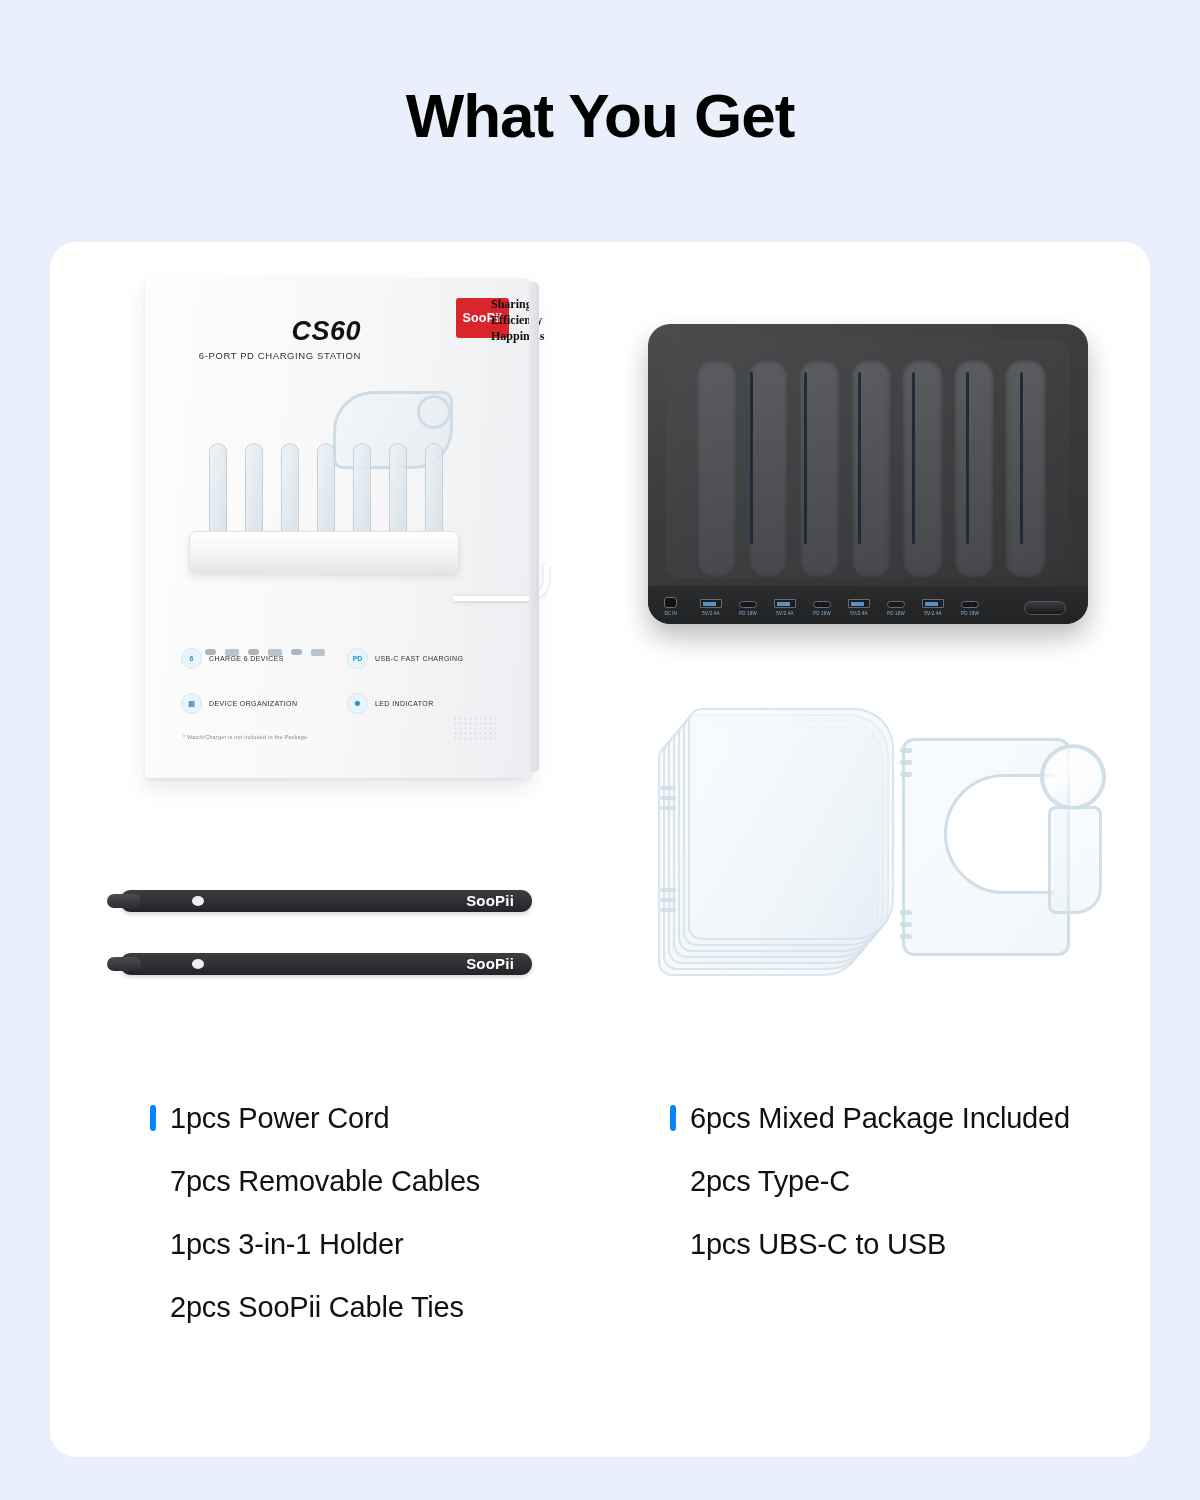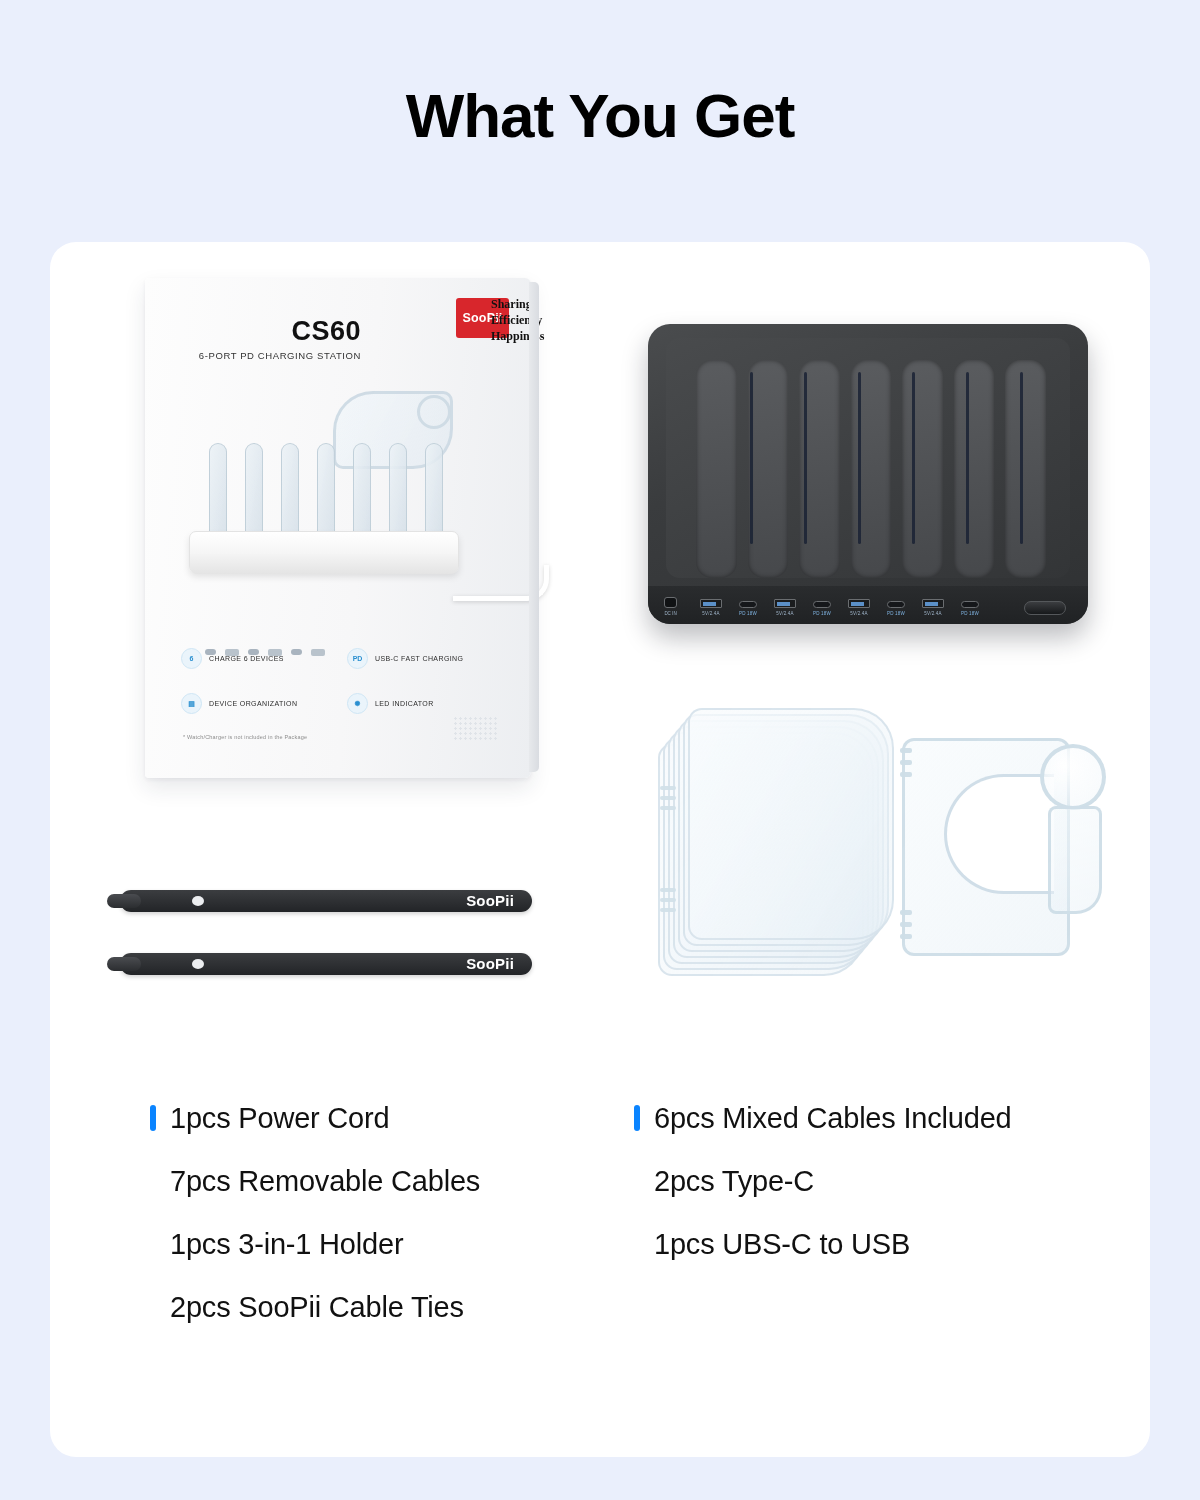--- a/index.html
+++ b/index.html
@@ -52,20 +52,21 @@
     position:absolute; right:-8px; top:4px; bottom:6px; width:10px;
     background:linear-gradient(90deg,#e7e9ec,#d9dce1);
     border-radius:0 5px 5px 0;
   }
   .pkg-model {
     position: absolute;
     left: 46px; top: 38px;
     font-size: 27px; font-weight: 700; letter-spacing: 0.5px; color: #111;
     width: 300px; text-align: right;
     padding-right: 130px;
+    font-style: italic;
   }
   .pkg-sub {
     position: absolute;
     left: 46px; top: 72px;
     font-size: 9.5px; letter-spacing: 0.6px; color: #333;
     width: 300px; text-align: right;
     padding-right: 130px;
   }
   .pkg-badge {
     position: absolute;
@@ -284,21 +285,21 @@
     position:absolute; left:0; width:12px;height:5px;
     background: rgba(206,221,231,0.95); border-radius:2px;
   }
 
   
   .lists {
     position: absolute;
     left: 100px; top: 860px;
     width: 940px;
     display: flex;
-    gap: 64px;
+    gap: 100px;
   }
   .col { width: 420px; }
   .li {
     display: flex; align-items: baseline;
     font-size: 29px; color: #111; line-height: 1;
     margin-bottom: 32px;
     letter-spacing: -0.2px;
   }
   .li .bar {
     width: 6px; height: 26px; border-radius: 3px;
@@ -496,21 +497,21 @@
       </div>
       <div class="li">
         <span class="bar hidden"></span>
         <span class="txt">2pcs SooPii Cable Ties</span>
       </div>
     </div>
 
     <div class="col">
       <div class="li">
         <span class="bar"></span>
-        <span class="txt">6pcs Mixed Cables Included</span>
+        <span class="txt">6pcs Mixed Package Included</span>
       </div>
       <div class="li">
         <span class="bar hidden"></span>
         <span class="txt">2pcs Type-C</span>
       </div>
       <div class="li">
         <span class="bar hidden"></span>
         <span class="txt">1pcs UBS-C to USB</span>
       </div>
     </div>

